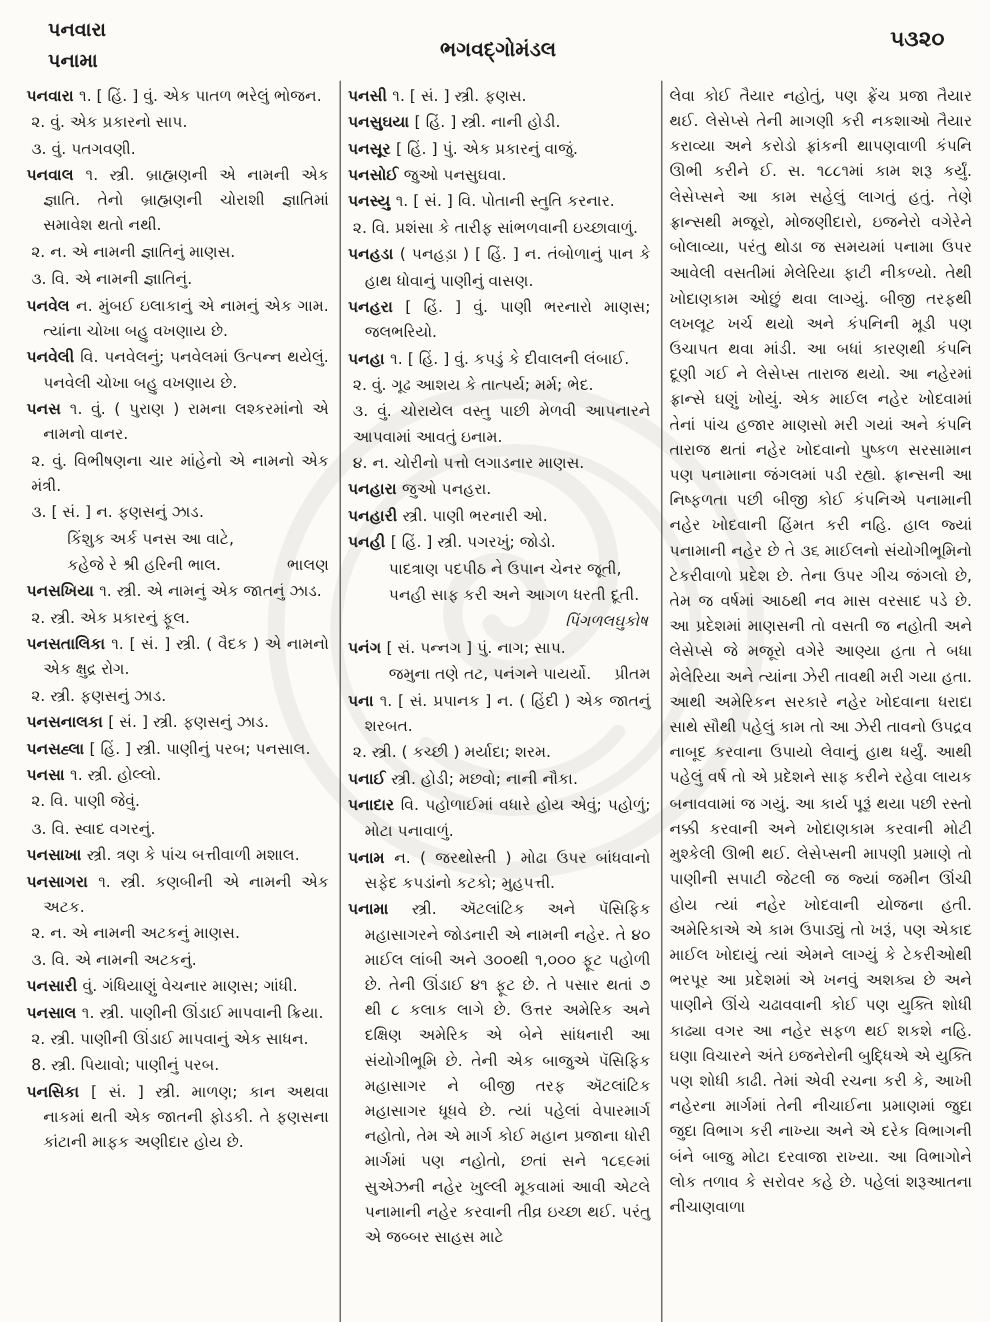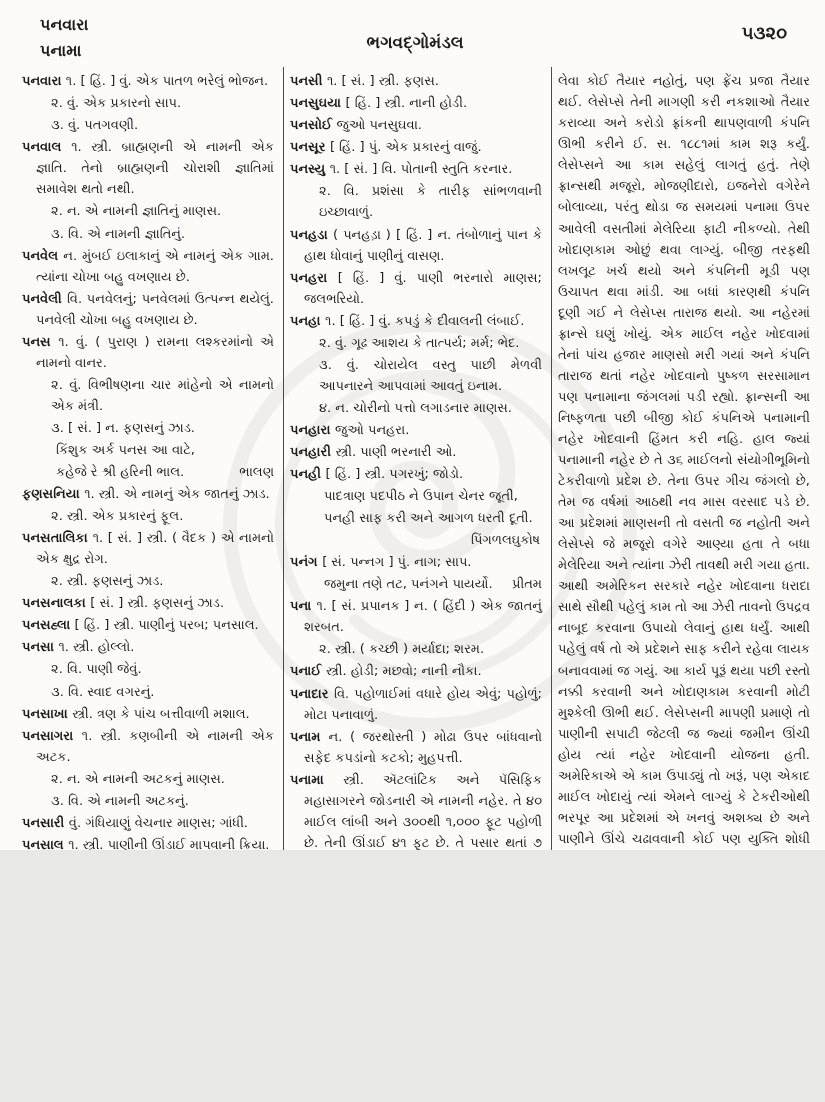--- a/index.html
+++ b/index.html
@@ -3,21 +3,21 @@
 <meta charset="utf-8">
 <style>
   html,body{margin:0;padding:0;}
   body{
     width:825px;height:1102px;
     background:#e8e8e6;
     font-family:"DejaVu Sans","Liberation Sans",sans-serif;
   }
   .page{
     position:relative;
-    width:825px;height:850px;
+    width:825px;height:1102px;
     background:#fcfbf8;
     color:#1c1c1c;
     overflow:hidden;
   }
   .watermark{
     position:absolute;
     left:215px;top:290px;
     width:430px;height:470px;
     opacity:0.07;
     pointer-events:none;
@@ -45,25 +45,25 @@
   .col{
     width:257px;
     padding:2px 9px 0 6px;
     font-size:13px;
     line-height:1.62;
     text-align:justify;
   }
   .col + .col{border-left:1px solid #4a4a4a;}
   .col p{margin:1px 0;}
   .blk.entry{padding-left:14px;text-indent:-14px;}
-  .blk.sense{margin-left:29px;}
+  .blk.sense{margin-left:4px;}
   .blk.verse{margin-left:34px;text-align:left;}
   .blk.cont{text-indent:0;}
   .blk .attr{float:right;padding-left:8px;}
-  .blk.attr-line{text-align:right;margin-right:2px;}
+  .blk.attr-line{text-align:right;margin-right:2px;font-style:italic;}
   b.hw{font-weight:bold;}
 </style>
 </head>
 <body>
 
 <div class="page">
 
   <svg class="watermark" viewBox="0 0 430 470" xmlns="http://www.w3.org/2000/svg">
     <circle cx="215" cy="235" r="200" fill="none" stroke="#55554f" stroke-width="14"></circle>
     <circle cx="215" cy="235" r="150" fill="none" stroke="#55554f" stroke-width="10"></circle>
@@ -88,21 +88,21 @@
         <p class="blk entry"><b class="hw">પનવાલ </b>૧. સ્ત્રી. બ્રાહ્મણની એ નામની એક જ્ઞાતિ. તેનો બ્રાહ્મણની ચોરાશી જ્ઞાતિમાં સમાવેશ થતો નથી.</p>
         <p class="blk sense">૨. ન. એ નામની જ્ઞાતિનું માણસ.</p>
         <p class="blk sense">૩. વિ. એ નામની જ્ઞાતિનું.</p>
         <p class="blk entry"><b class="hw">પનવેલ </b>ન. મુંબઈ ઇલાકાનું એ નામનું એક ગામ. ત્યાંના ચોખા બહુ વખણાય છે.</p>
         <p class="blk entry"><b class="hw">પનવેલી </b>વિ. પનવેલનું; પનવેલમાં ઉત્પન્ન થયેલું. પનવેલી ચોખા બહુ વખણાય છે.</p>
         <p class="blk entry"><b class="hw">પનસ </b>૧. વું. ( પુરાણ ) રામના લશ્કરમાંનો એ નામનો વાનર.</p>
         <p class="blk sense">૨. વું. વિભીષણના ચાર માંહેનો એ નામનો એક મંત્રી.</p>
         <p class="blk sense">૩. [ સં. ] ન. ફણસનું ઝાડ.</p>
         <p class="blk verse">કિંશુક અર્ક પનસ આ વાટે,</p>
         <p class="blk verse"><span class="attr">ભાલણ</span>કહેજે રે શ્રી હરિની ભાલ.</p>
-        <p class="blk entry"><b class="hw">ફણસનિયા </b>૧. સ્ત્રી. એ નામનું એક જાતનું ઝાડ.</p>
+        <p class="blk entry"><b class="hw">પનસખિયા </b>૧. સ્ત્રી. એ નામનું એક જાતનું ઝાડ.</p>
         <p class="blk sense">૨. સ્ત્રી. એક પ્રકારનું ફૂલ.</p>
         <p class="blk entry"><b class="hw">પનસતાલિકા </b>૧. [ સં. ] સ્ત્રી. ( વૈદક ) એ નામનો એક ક્ષુદ્ર રોગ.</p>
         <p class="blk sense">૨. સ્ત્રી. ફણસનું ઝાડ.</p>
         <p class="blk entry"><b class="hw">પનસનાલકા </b>[ સં. ] સ્ત્રી. ફણસનું ઝાડ.</p>
         <p class="blk entry"><b class="hw">પનસહ્લા </b>[ હિં. ] સ્ત્રી. પાણીનું પરબ; પનસાલ.</p>
         <p class="blk entry"><b class="hw">પનસા </b>૧. સ્ત્રી. હોલ્લો.</p>
         <p class="blk sense">૨. વિ. પાણી જેવું.</p>
         <p class="blk sense">૩. વિ. સ્વાદ વગરનું.</p>
         <p class="blk entry"><b class="hw">પનસાખા </b>સ્ત્રી. ત્રણ કે પાંચ બત્તીવાળી મશાલ.</p>
         <p class="blk entry"><b class="hw">પનસાગરા </b>૧. સ્ત્રી. કણબીની એ નામની એક અટક.</p>
@@ -110,22 +110,22 @@
         <p class="blk sense">૩. વિ. એ નામની અટકનું.</p>
         <p class="blk entry"><b class="hw">પનસારી </b>વું. ગંધિયાણું વેચનાર માણસ; ગાંધી.</p>
         <p class="blk entry"><b class="hw">પનસાલ </b>૧. સ્ત્રી. પાણીની ઊંડાઈ માપવાની ક્રિયા.</p>
         <p class="blk sense">૨. સ્ત્રી. પાણીની ઊંડાઈ માપવાનું એક સાધન.</p>
         <p class="blk sense">8. સ્ત્રી. પિયાવો; પાણીનું પરબ.</p>
         <p class="blk entry"><b class="hw">પનસિકા </b>[ સં. ] સ્ત્રી. માળણ; કાન અથવા નાકમાં થતી એક જાતની ફોડકી. તે ફણસના કાંટાની માફક અણીદાર હોય છે.</p>
       </div>
     <div class="col">
         <p class="blk entry"><b class="hw">પનસી </b>૧. [ સં. ] સ્ત્રી. ફણસ.</p>
         <p class="blk entry"><b class="hw">પનસુઘયા </b>[ હિં. ] સ્ત્રી. નાની હોડી.</p>
+        <p class="blk entry"><b class="hw">પનસૂર </b>[ હિં. ] પું. એક પ્રકારનું વાજું.</p>
         <p class="blk entry"><b class="hw">પનસોઈ </b>જુઓ પનસુઘવા.</p>
-        <p class="blk entry"><b class="hw">પનસૂર </b>[ હિં. ] પું. એક પ્રકારનું વાજું.</p>
         <p class="blk entry"><b class="hw">પનસ્યુ </b>૧. [ સં. ] વિ. પોતાની સ્તુતિ કરનાર.</p>
         <p class="blk sense">૨. વિ. પ્રશંસા કે તારીફ સાંભળવાની ઇચ્છાવાળું.</p>
         <p class="blk entry"><b class="hw">પનહડા </b>( પનહડ઼ા ) [ હિં. ] ન. તંબોળાનું પાન કે હાથ ધોવાનું પાણીનું વાસણ.</p>
         <p class="blk entry"><b class="hw">પનહરા </b>[ હિં. ] વું. પાણી ભરનારો માણસ; જલભરિયો.</p>
         <p class="blk entry"><b class="hw">પનહા </b>૧. [ હિં. ] વું. કપડું કે દીવાલની લંબાઈ.</p>
         <p class="blk sense">૨. વું. ગૂઢ આશય કે તાત્પર્ય; મર્મ; ભેદ.</p>
         <p class="blk sense">૩. વું. ચોરાયેલ વસ્તુ પાછી મેળવી આપનારને આપવામાં આવતું ઇનામ.</p>
         <p class="blk sense">૪. ન. ચોરીનો પત્તો લગાડનાર માણસ.</p>
         <p class="blk entry"><b class="hw">પનહારા </b>જુઓ પનહરા.</p>
         <p class="blk entry"><b class="hw">પનહારી </b>સ્ત્રી. પાણી ભરનારી ઓ.</p>

